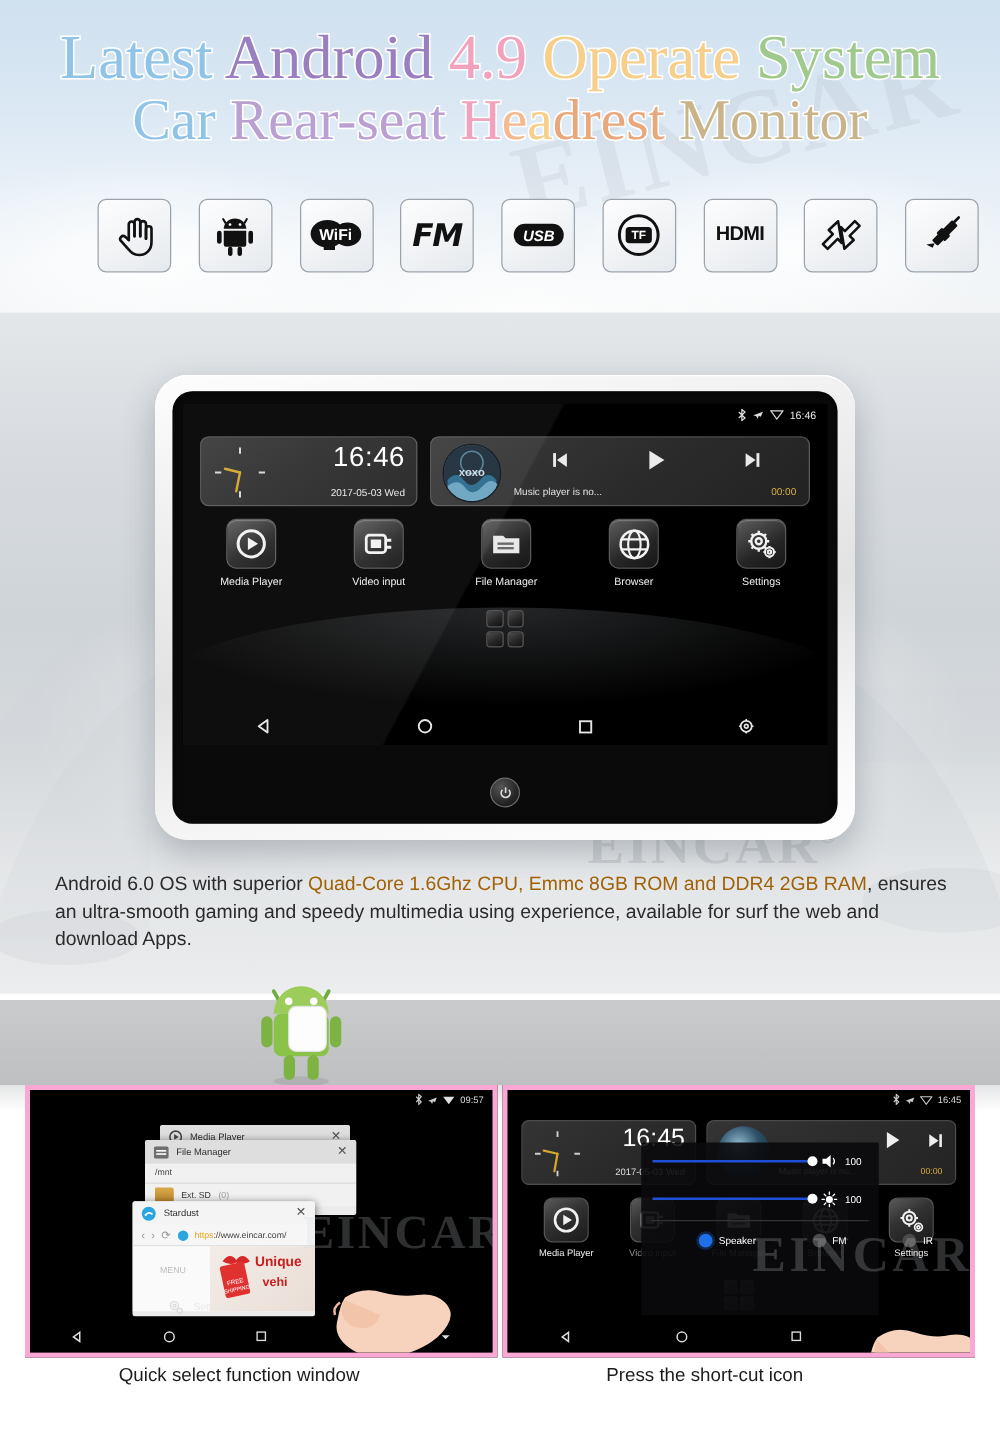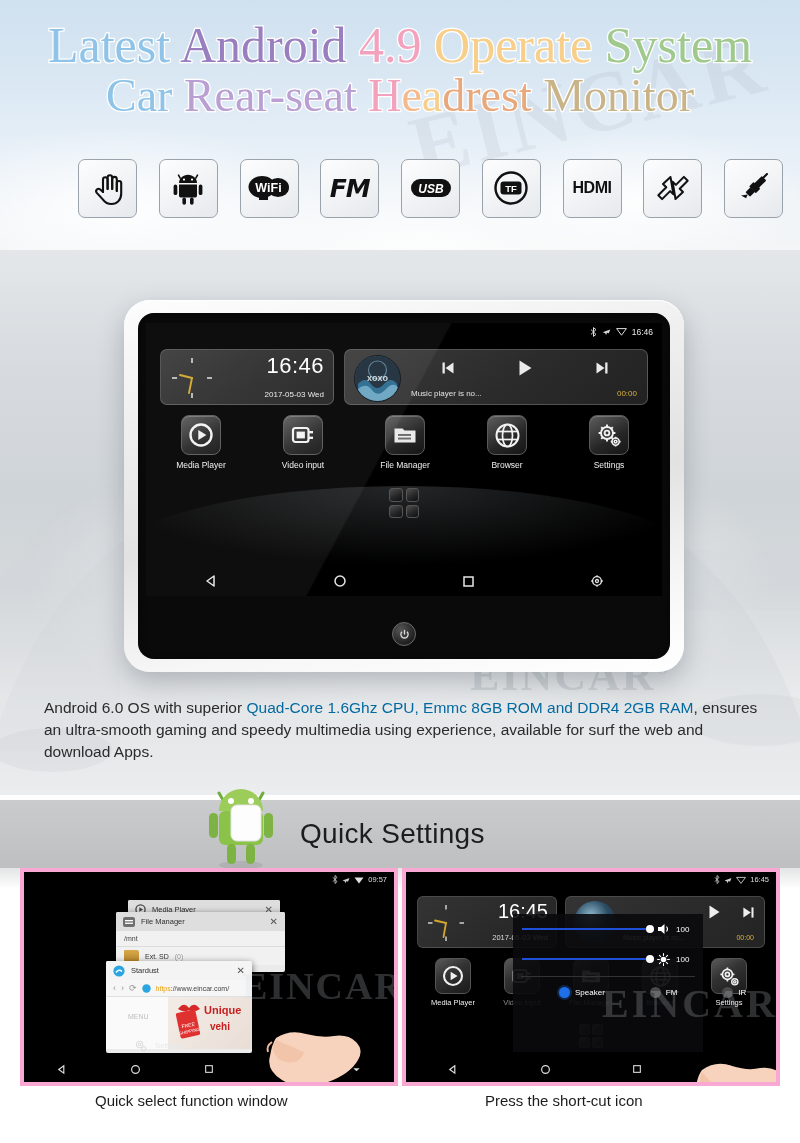--- a/index.html
+++ b/index.html
@@ -555,40 +555,39 @@
 
       <div class="powerbtn">
         <svg width="11" height="11" viewBox="0 0 11 11">
             <path d="M5.5 1.4 V5" stroke="#ddd" stroke-width="1.3" stroke-linecap="round"></path>
             <path d="M3 2.8 a3.6 3.6 0 105 0" fill="none" stroke="#ddd" stroke-width="1.3"></path>
           </svg>
       </div>
     </div>
   </div>
 
-  <div class="desc" id="descbox"><span>Android 6.0 OS with superior </span><span class="hl" style="color: #0369a1;">Quad-Core 1.6Ghz CPU, Emmc 8GB ROM and DDR4 2GB RAM</span><span>, ensures an ultra-smooth gaming and speedy multimedia using experience, available for surf the web and download Apps.</span></div>
+  <div class="desc" id="descbox"><span>Android 6.0 OS with superior </span><span class="hl" style="color: #a16207;">Quad-Core 1.6Ghz CPU, Emmc 8GB ROM and DDR4 2GB RAM</span><span>, ensures an ultra-smooth gaming and speedy multimedia using experience, available for surf the web and download Apps.</span></div>
 
   <div class="qs-band"></div>
   <div class="qs-headbg"></div>
 
   <svg class="droid" viewBox="0 0 72 88">
     <ellipse cx="36" cy="84" rx="22" ry="4" fill="rgba(0,0,0,.08)"></ellipse>
     <path d="M14 12 l4 7 M58 12 l-4 7" stroke="#6fae3e" stroke-width="3" stroke-linecap="round"></path>
     <path d="M14 30 a22 22 0 0144 0 z" fill="#9ccc5a"></path>
     <circle cx="26" cy="20" r="3" fill="#fff"></circle>
       <circle cx="46" cy="20" r="3" fill="#fff"></circle>
     <rect x="14" y="30" width="44" height="34" rx="6" fill="#8bc34a"></rect>
     <rect x="4" y="32" width="9" height="25" rx="4.5" fill="#7cb342"></rect>
     <rect x="59" y="32" width="9" height="25" rx="4.5" fill="#7cb342"></rect>
     <rect x="22" y="63" width="9" height="20" rx="4.5" fill="#7cb342"></rect>
     <rect x="41" y="63" width="9" height="20" rx="4.5" fill="#7cb342"></rect>
     <rect x="26" y="24" width="30" height="36" rx="6" fill="#fdfdfd"></rect>
     <rect x="26" y="24" width="30" height="36" rx="6" fill="none" stroke="#e3e3e3" stroke-width="1"></rect>
   </svg>
-  <div class="qs-title">Quick Settings</div>
 
   <div class="shotrow">
 
     <div class="shot left">
       <div class="shot-sb">
         <svg width="6" height="9" viewBox="0 0 6 9">
             <path d="M1 2.4 L5 6.6 L3 8.5 V0.5 L5 2.4 L1 6.6" fill="none" stroke="#ccc" stroke-width=".9"></path>
           </svg>
         <svg width="8" height="8" viewBox="0 0 8 8">
             <path d="M0.5 4.6 L7.5 2 L6 5.7 L4.4 5 L3.7 7.2 L2.6 5.3 Z" fill="#ccc"></path>

